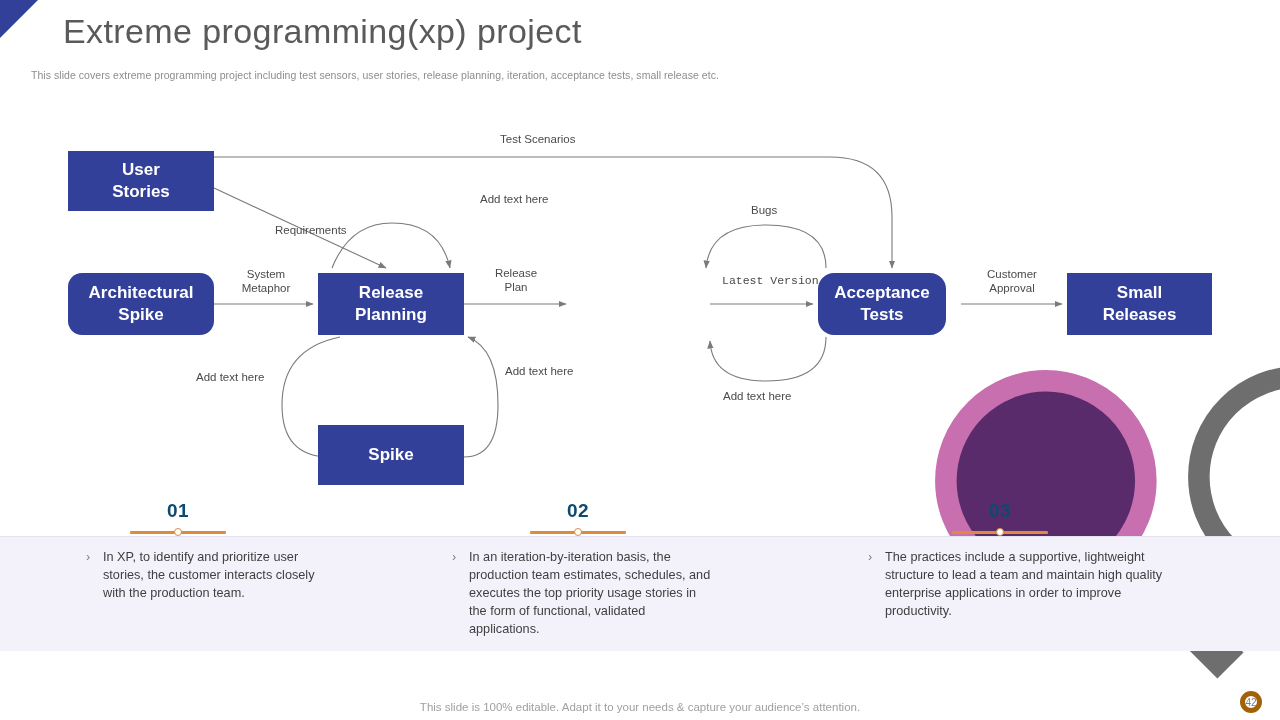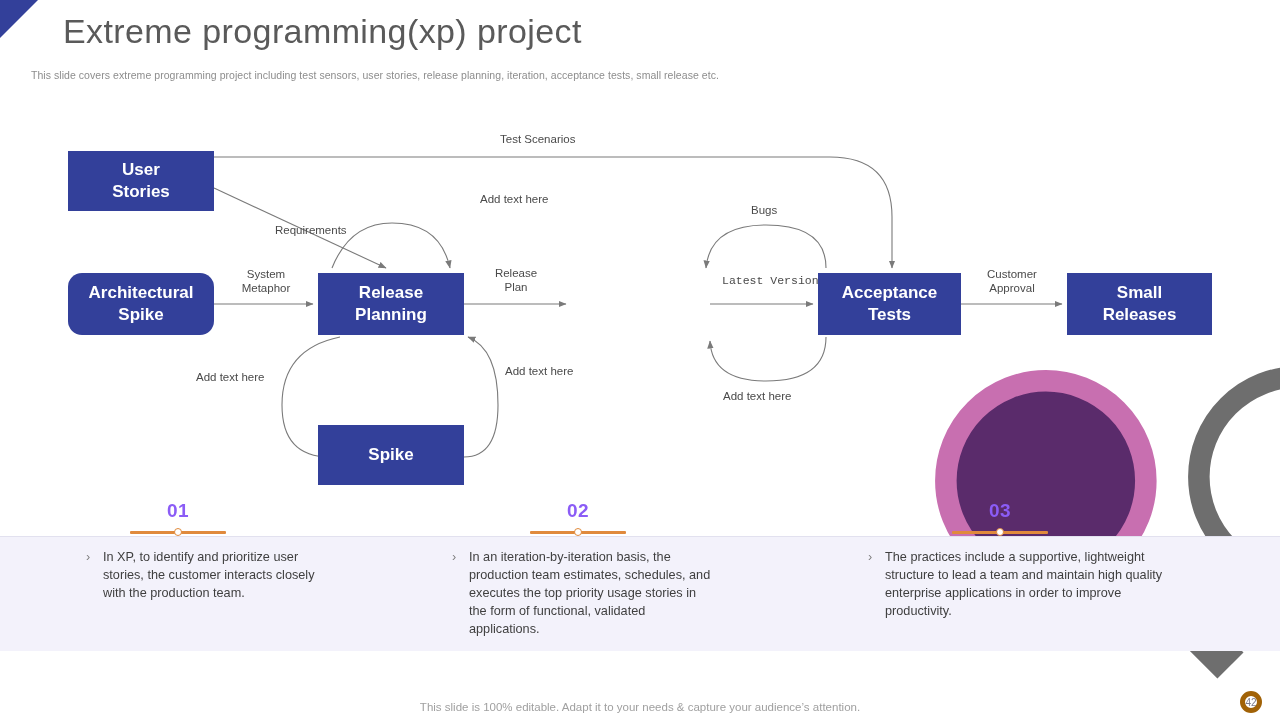--- a/index.html
+++ b/index.html
@@ -76,21 +76,21 @@
     box-sizing: border-box;
   }
   .node.blue  { background: #33409a; }
   .node.orange{ background: #f28521; }
 
   .n-user-stories      { left: 68px;  top: 22px;  width: 146px; height: 60px; margin-top: 24px; }
   .n-architectural     { left: 68px;  top: 168px; width: 146px; height: 62px; border-radius: 14px; }
   .n-release-planning  { left: 318px; top: 168px; width: 146px; height: 62px; }
   .n-spike             { left: 318px; top: 320px; width: 146px; height: 60px; }
   .n-iteration         { left: 571px; top: 168px; width: 139px; height: 62px; }
-  .n-acceptance        { left: 818px; top: 168px; width: 143px; height: 62px; }
+  .n-acceptance        { left: 818px; top: 168px; width: 128px; height: 62px; border-radius: 16px; }
   .n-small-releases    { left: 1067px;top: 168px; width: 145px; height: 62px; }
 
   .edge-label {
     position: absolute;
     font-size: 11.5px;
     color: #4a4a4a;
     text-align: center;
     line-height: 1.24;
     white-space: nowrap;
   }
@@ -112,21 +112,21 @@
   
   .numbers-row { position: absolute; left: 0; top: 500px; width: 1280px; height: 36px; }
   .num-item {
     position: absolute;
     width: 160px;
     text-align: center;
   }
   .num-text {
     font-size: 19px;
     font-weight: bold;
-    color: #8b5cf6;
+    color: #0c4a6e;
     letter-spacing: 0.5px;
   }
   .num-rule {
     position: relative;
     margin-top: 8px;
     height: 4px;
   }
   .num-rule .bar {
     position: absolute;
     left: 32px;

